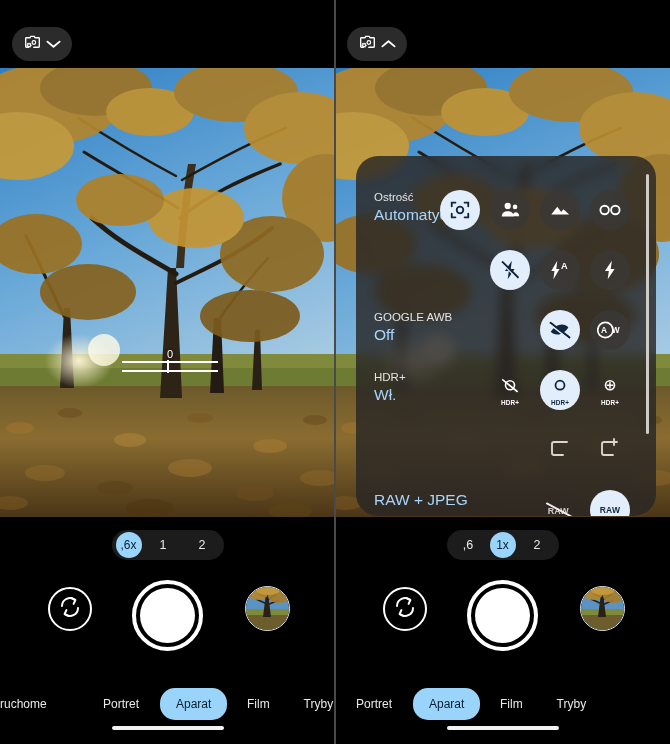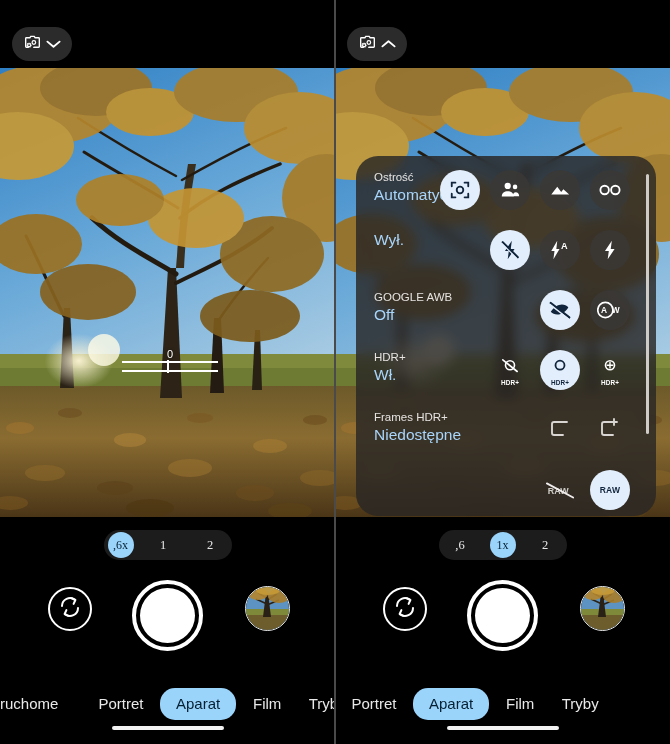--- a/index.html
+++ b/index.html
@@ -41,21 +41,21 @@
   .exp-knob { position: absolute; left: 45px; top: -1px; width: 2px; height: 13px; background: #fff; }
 
   
   .panel {
     position: absolute; left: 21px; top: 88px; width: 300px; height: 360px;
     background: rgba(40,38,36,.82);
     border-radius: 22px;
     z-index: 30; overflow: hidden;
     backdrop-filter: blur(6px);
   }
-  .panel-scroll { position: absolute; inset: 0; padding: 6px 4px 0 0; }
+  .panel-scroll { position: absolute; inset: 0; padding: 26px 4px 0 0; }
   .prow { position: relative; height: 60px; display: flex; align-items: center; }
   .prow .lbl { position: absolute; left: 18px; top: 8px; width: 140px; }
   .prow .lbl .t { color: #e6e3e1; font-size: 11.5px; line-height: 15px; white-space: nowrap; }
   .prow .lbl .v { color: #a8d5fb; font-size: 15.5px; line-height: 20px; white-space: nowrap; }
   .opts { position: absolute; right: 22px; top: 8px; display: flex; gap: 10px; align-items: center; }
   .opt {
     width: 40px; height: 40px; border-radius: 50%;
     background: rgba(58,56,54,.85);
     display: flex; align-items: center; justify-content: center;
     position: relative; flex: 0 0 auto;
@@ -69,21 +69,21 @@
   .opt .rawtxt { font-size: 8.5px; font-weight: 700; color: #fff; letter-spacing: .3px; }
   .opt.sel .rawtxt { color: #11253c; }
 
   .pscrollbar { position: absolute; right: 7px; top: 18px; width: 3px; height: 260px;
                 background: #cfcbc6; border-radius: 2px; z-index: 40; }
 
   
   .zoombar {
     position: absolute; left: 50%; transform: translateX(-50%); top: 530px;
     height: 30px; border-radius: 15px; background: #1c1c1c;
-    display: flex; align-items: center; padding: 0 4px; gap: 12px; z-index: 25; font-family: Liberation Serif, serif;
+    display: flex; align-items: center; padding: 0 4px; gap: 4px; z-index: 25;
   }
   .zchip {
     width: 35px; height: 26px; border-radius: 13px;
     display: flex; align-items: center; justify-content: center;
     color: #e9e9e9; font-size: 12.5px;
   }
   .zchip.active { background: #9ad4fb; color: #062033; width: 26px; height: 26px; border-radius: 50%; font-size: 12px; }
 
   
   .shutterrow { position: absolute; left: 0; top: 580px; width: 100%; height: 76px; z-index: 25; }
@@ -93,21 +93,21 @@
              border-radius: 50%; border: 4px solid #fff; background: transparent;
              display: flex; align-items: center; justify-content: center; }
   .shutter i { display: block; width: 55px; height: 55px; border-radius: 50%; background: #fff; }
   .gallery { position: absolute; right: 45px; top: 6px; width: 45px; height: 45px; border-radius: 50%;
              overflow: hidden; border: 1.5px solid #e9e9e9; }
   .gallery svg { display: block; }
 
   
   .modes { position: absolute; left: 0; top: 666px; width: 100%; height: 42px; z-index: 25;
            display: flex; align-items: center; }
-  .mode { color: #e9e9e9; font-size: 15px; white-space: nowrap; flex: 0 0 auto;
+  .mode { color: #e9e9e9; font-size: 12px; white-space: nowrap; flex: 0 0 auto;
           height: 30px; display: flex; align-items: center; justify-content: center; margin-top: 33px; }
   .mode.active { background: #9ad4fb; color: #062033; border-radius: 15px; padding: 16px 16px; }
 
   .homebar { position: absolute; left: 50%; transform: translateX(-50%); bottom: 14px;
              width: 112px; height: 4px; border-radius: 2px; background: #f2f2f2; z-index: 25; }
 </style>
 </head>
 <body>
 
 <div class="stage">
@@ -405,21 +405,20 @@
                       <circle cx="7.2" cy="8" r="4.6"></circle>
                       <circle cx="18.8" cy="8" r="4.6"></circle>
                     </g>
                   </svg>
               </span>
             </div>
           </div>
 
           <div class="prow">
             <div class="lbl">
-              <div class="v">Wył.</div>
             </div>
             <div class="opts">
               <span class="opt sel">
                 <svg width="22" height="22" viewBox="0 0 24 24">
                     <path d="M14 2 6.5 13h4.2L9.5 22 17 11h-4.2z" fill="#11253c"></path>
                     <path d="M4 3.5 20.5 20" stroke="#11253c" stroke-width="2.4" stroke-linecap="round"></path>
                     <path d="M3 4.8 19.3 21.1" stroke="#e3eefc" stroke-width="1.4" stroke-linecap="round"></path>
                   </svg>
               </span>
               <span class="opt">
@@ -482,42 +481,39 @@
                 <svg width="20" height="18" viewBox="0 0 22 20" style="margin-bottom:7px">
                     <circle cx="11" cy="8" r="5" fill="none" stroke="#fff" stroke-width="1.8"></circle>
                     <path d="M11 5v6M8 8h6" stroke="#fff" stroke-width="1.6" stroke-linecap="round"></path>
                   </svg>
                 <span class="sub">HDR+</span>
               </span>
             </div>
           </div>
 
           <div class="prow">
-            <div class="lbl">
-              <div class="t">Frames HDR+</div>
-              <div class="v">Niedostępne</div>
-            </div>
             <div class="opts">
               <span class="opt plain">
                 <svg width="24" height="24" viewBox="0 0 24 24">
                     <path d="M15 4H6a2 2 0 0 0-2 2v9a2 2 0 0 0 2 2h9" fill="none" stroke="#d8d5d2" stroke-width="1.9" stroke-linecap="round"></path>
                     <path d="M13 4h6" stroke="#d8d5d2" stroke-width="1.9" stroke-linecap="round"></path>
                   </svg>
               </span>
               <span class="opt plain">
                 <svg width="24" height="24" viewBox="0 0 24 24">
                     <path d="M15 4H6a2 2 0 0 0-2 2v9a2 2 0 0 0 2 2h9" fill="none" stroke="#d8d5d2" stroke-width="1.9" stroke-linecap="round"></path>
                     <path d="M13 4h6M16 1v6" stroke="#d8d5d2" stroke-width="1.9" stroke-linecap="round"></path>
                   </svg>
               </span>
             </div>
           </div>
 
           <div class="prow">
             <div class="lbl">
+              <div class="v">RAW + JPEG</div>
             </div>
             <div class="opts">
               <span class="opt plain">
                 <svg width="30" height="20" viewBox="0 0 32 20">
                     <text x="3" y="14" font-family="Liberation Sans, sans-serif" font-size="9.5" font-weight="700" fill="#cfccc8">RAW</text>
                     <path d="M2 3 30 18" stroke="#efeceb" stroke-width="2" stroke-linecap="round"></path>
                   </svg>
               </span>
               <span class="opt sel">
                 <span class="rawtxt">RAW</span>

